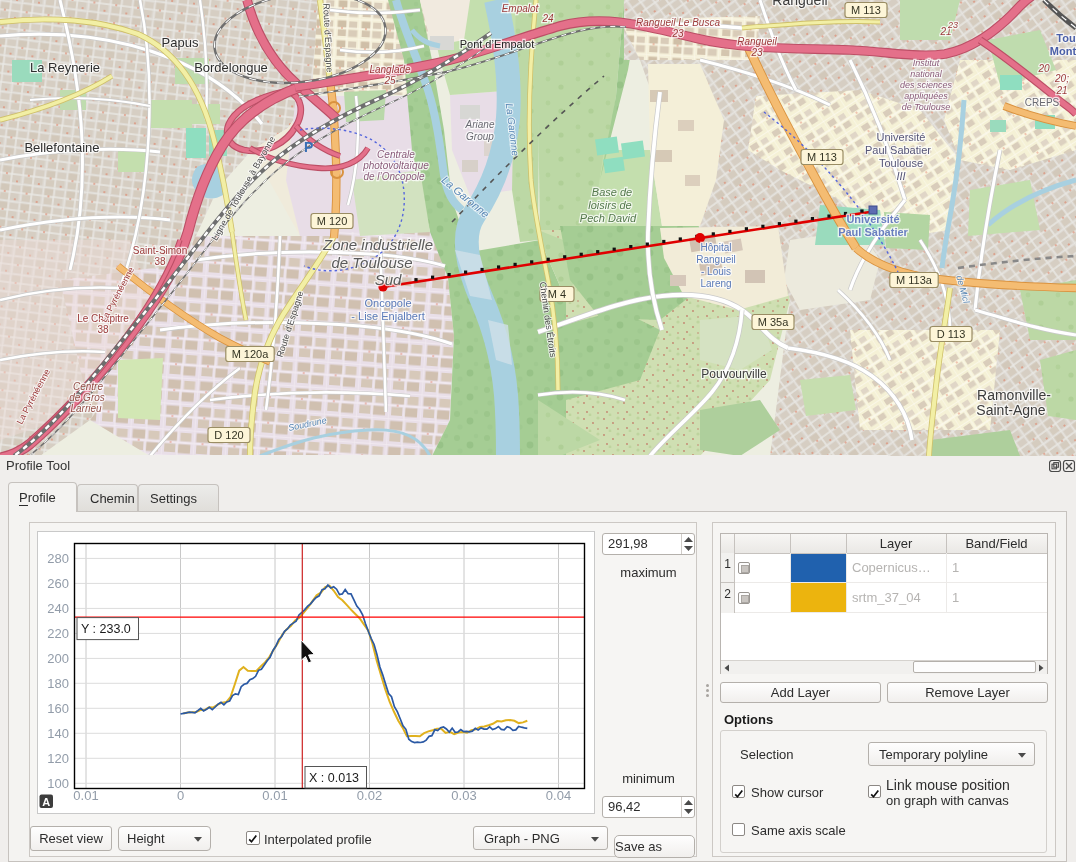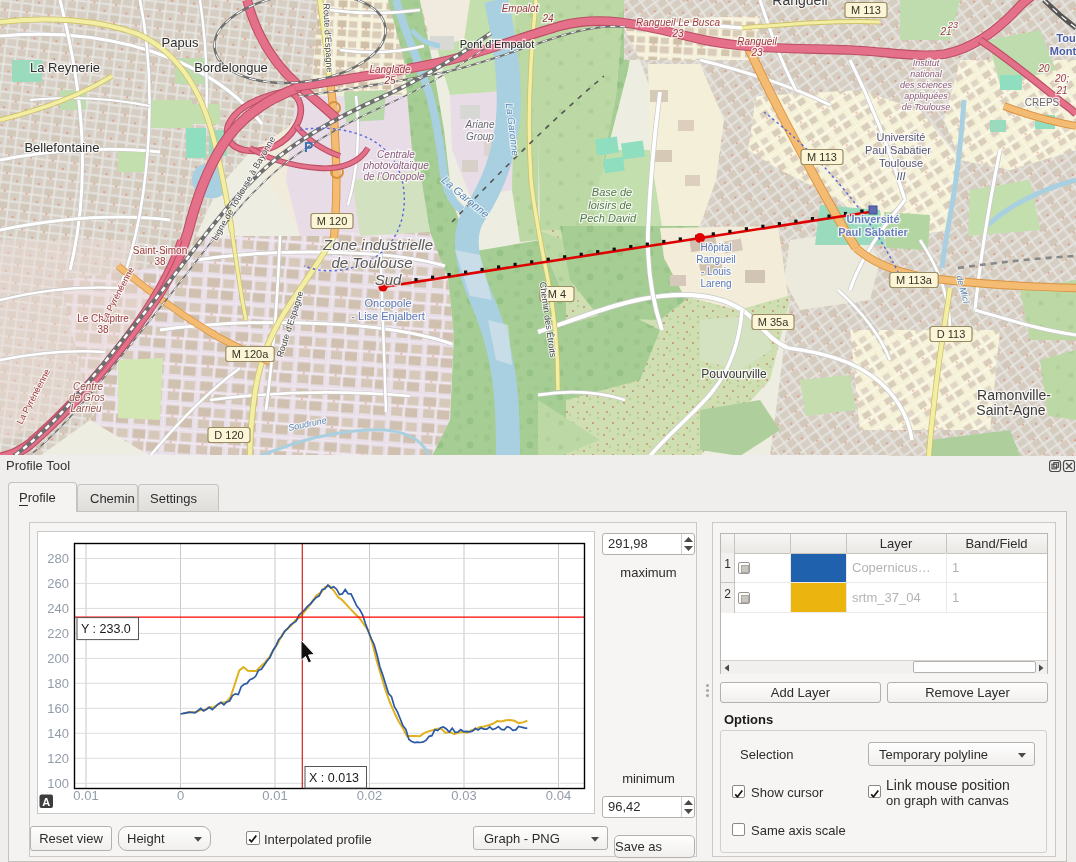--- a/index.html
+++ b/index.html
@@ -555,21 +555,21 @@
         </svg></div>
 <div style="position:absolute;left:751px;top:330px;font-size:13px;color:#2c2c2c;font-weight:normal;white-space:nowrap;">Show cursor</div>
 <div style="position:absolute;left:868px;top:330px;width:13px;height:13px;background:#ffffff;border:1px solid #8c8884;border-radius:2px;box-sizing:border-box;"><svg width="11" height="11">
           <path d="M2.2,5.3 L4.5,7.8 L9.3,1.5" stroke="#111111" stroke-width="1.7" fill="none"></path>
         </svg></div>
 <div style="position:absolute;left:886px;top:322px;font-size:14px;color:#2c2c2c;font-weight:normal;white-space:nowrap;">Link mouse position</div>
 <div style="position:absolute;left:886px;top:338px;font-size:13px;color:#2c2c2c;font-weight:normal;white-space:nowrap;">on graph with canvas</div>
 <div style="position:absolute;left:732px;top:368px;width:13px;height:13px;background:#ffffff;border:1px solid #8c8884;border-radius:2px;box-sizing:border-box;"><svg width="11" height="11"></svg></div>
 <div style="position:absolute;left:751px;top:368px;font-size:13px;color:#2c2c2c;font-weight:normal;white-space:nowrap;">Same axis scale</div>
 <div style="position:absolute;left:30px;top:371px;width:82px;height:25px;background:linear-gradient(#fefefe,#f1efed);border:1px solid #b4b0ab;border-radius:3px;box-sizing:border-box;text-align:center;"><span style="font-size:13px;color:#2c2c2c;line-height:23px;">Reset view</span></div>
-<div style="position:absolute;left:118px;top:371px;width:93px;height:25px;background:linear-gradient(#fefefe,#f1efed);border:1px solid #b4b0ab;border-radius:9px;box-sizing:border-box;">
+<div style="position:absolute;left:118px;top:371px;width:93px;height:25px;background:linear-gradient(#fefefe,#f1efed);border:1px solid #b4b0ab;border-radius:4px;box-sizing:border-box;">
 <div style="position:absolute;left:8px;top:4px;font-size:13px;color:#2c2c2c;white-space:nowrap;">Height</div>
 <svg style="position:absolute;right:7px;top:8px" width="10" height="8">
           <path d="M1,2 L9,2 L5,6.8 Z" fill="#4a4a4a"></path>
         </svg>
       </div>
 <div style="position:absolute;left:246px;top:376px;width:14px;height:14px;background:#ffffff;border:1px solid #8c8884;border-radius:2px;box-sizing:border-box;"><svg width="12" height="12">
           <path d="M2.2,5.3 L4.5,7.8 L9.3,1.5" stroke="#111111" stroke-width="1.7" fill="none"></path>
         </svg></div>
 <div style="position:absolute;left:264px;top:377px;font-size:13px;color:#2c2c2c;font-weight:normal;white-space:nowrap;">Interpolated profile</div>
 <div style="position:absolute;left:473px;top:371px;width:135px;height:24px;background:linear-gradient(#fefefe,#f1efed);border:1px solid #b4b0ab;border-radius:3px;box-sizing:border-box;">

